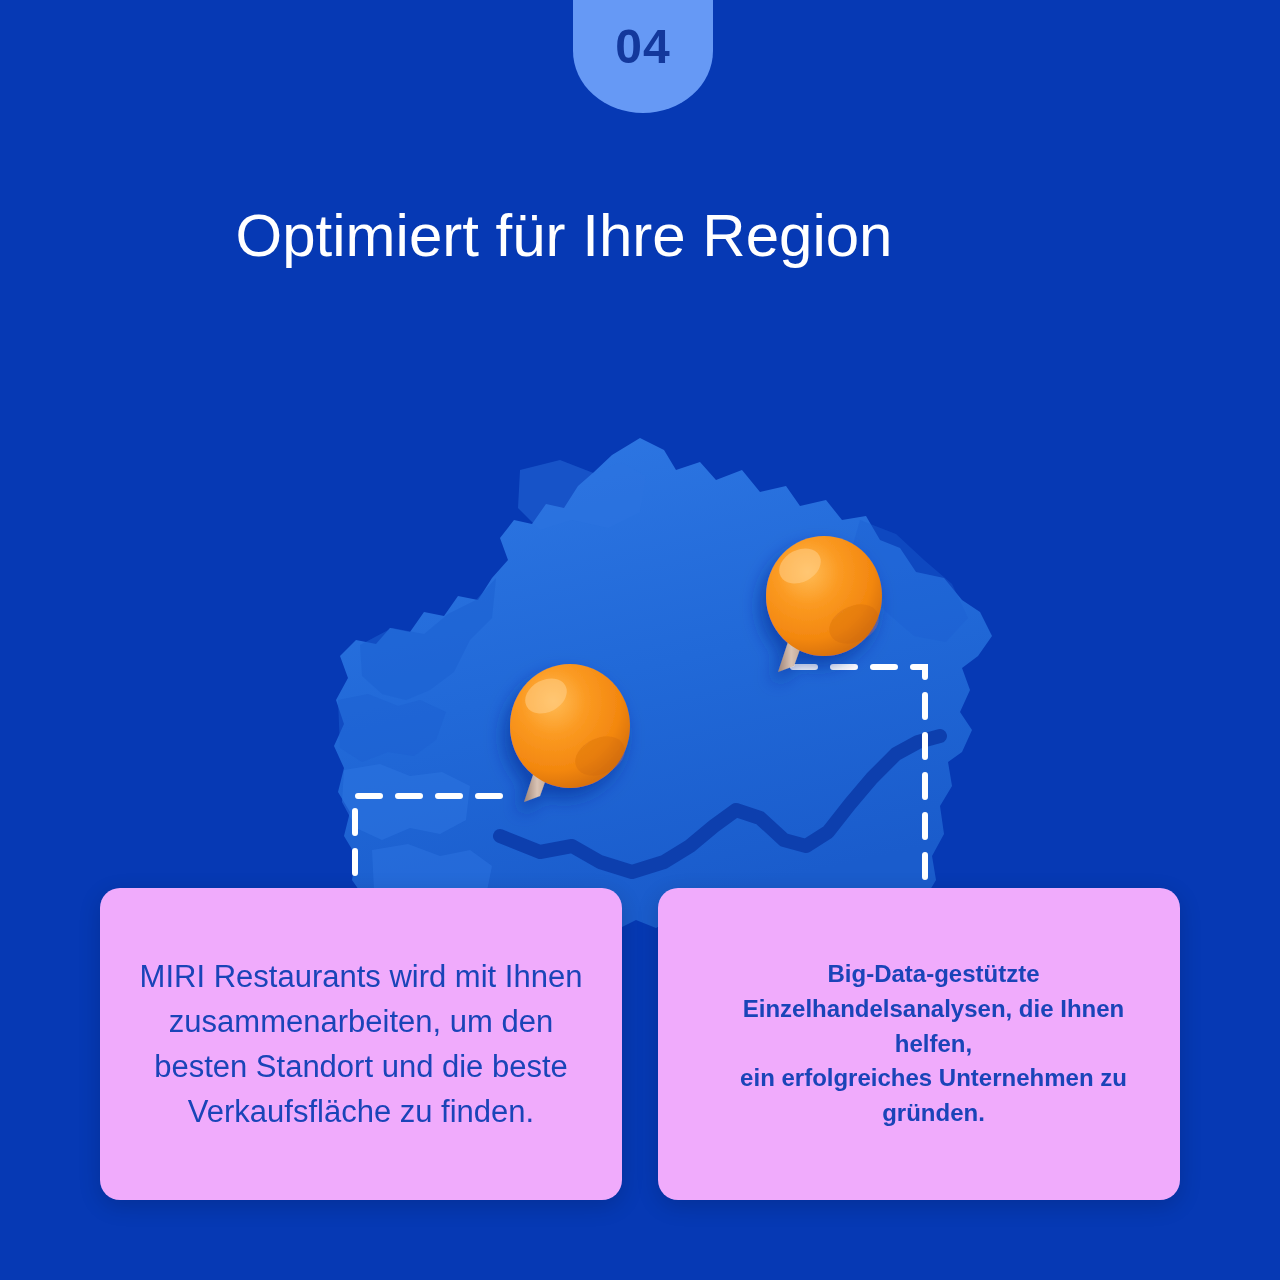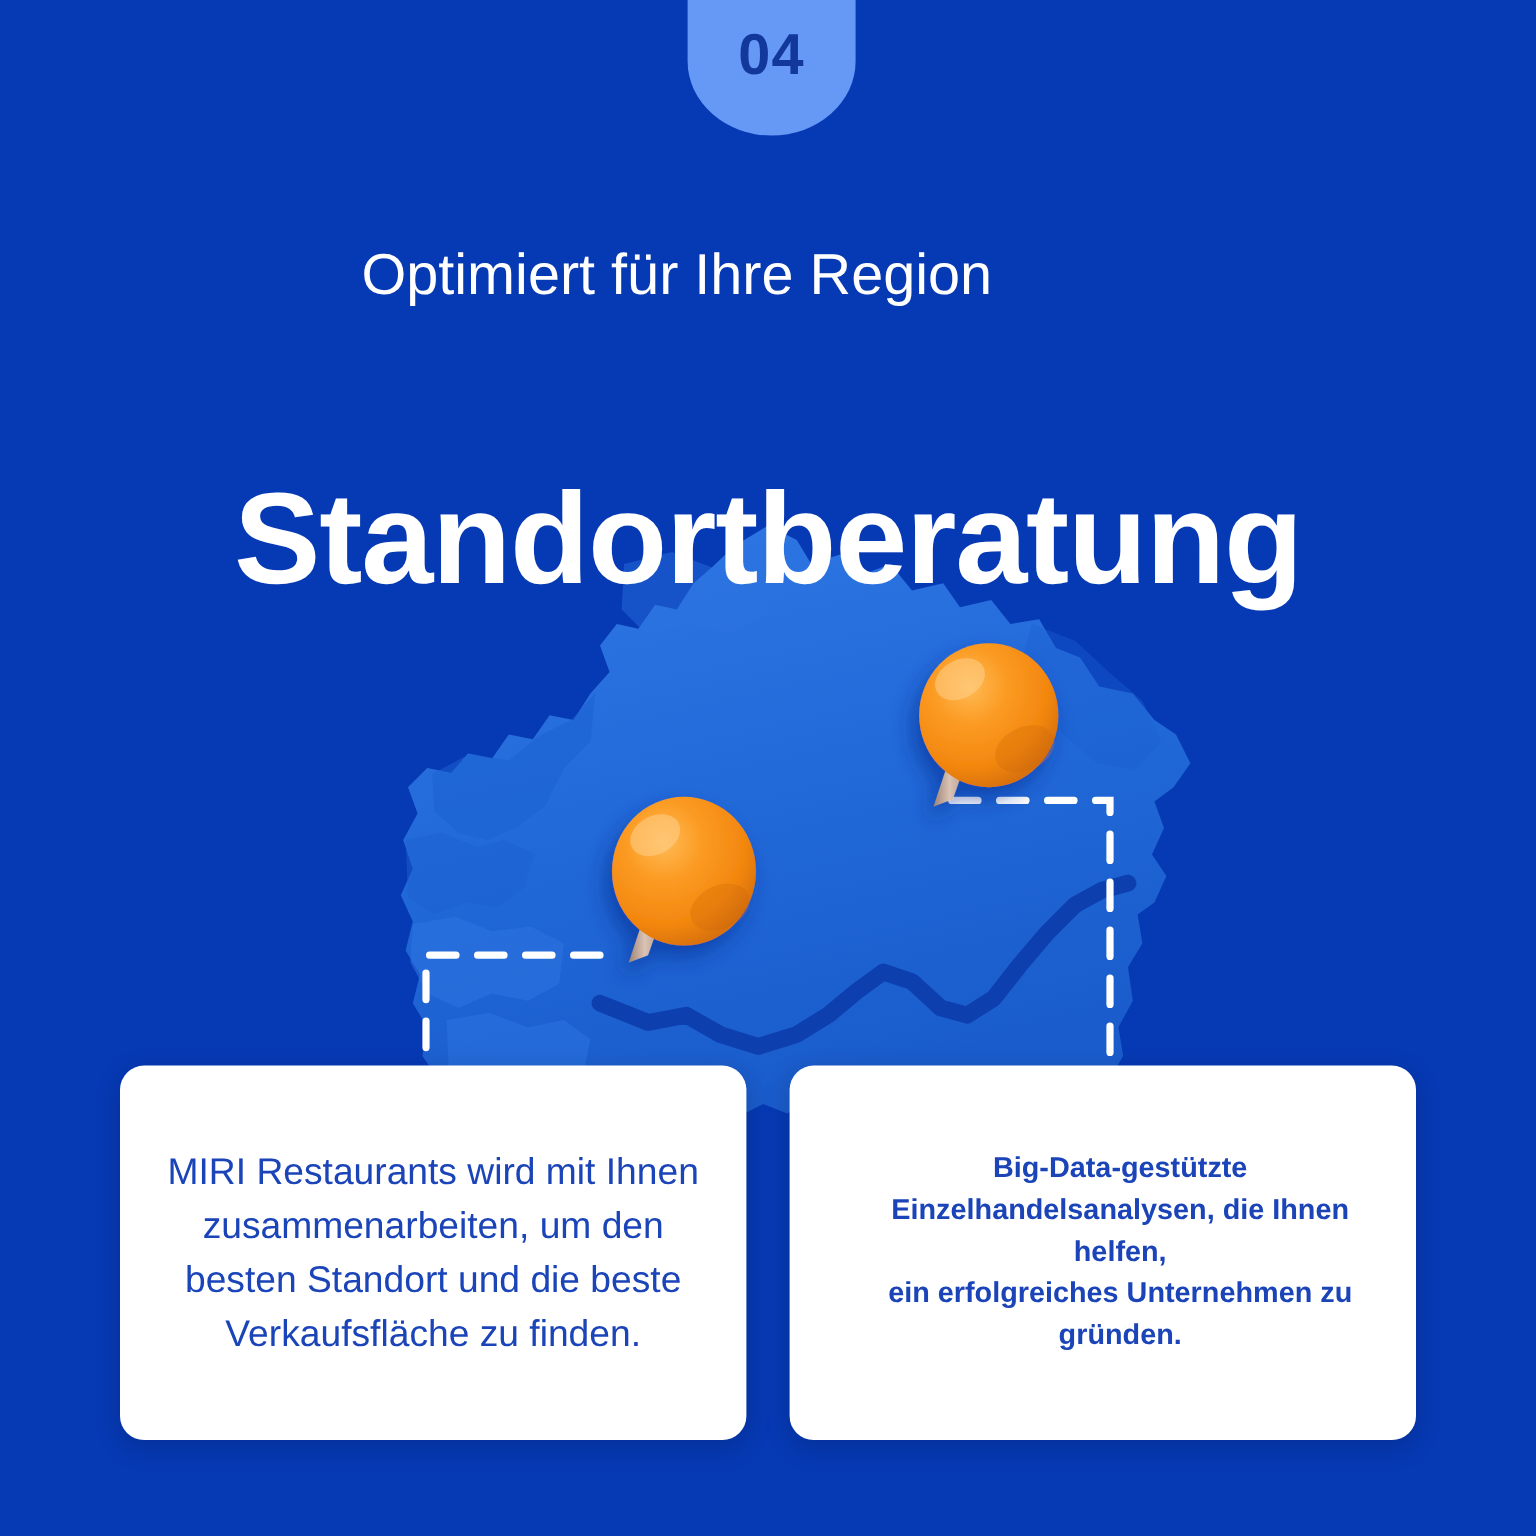--- a/index.html
+++ b/index.html
@@ -48,21 +48,21 @@
   }
 
   
   .eyebrow {
     position: absolute;
     top: 206px;
     left: 0;
     width: 1128px;
     text-align: center;
     color: #ffffff;
-    font-size: 48px;
+    font-size: 60px;
     font-weight: 400;
     line-height: 1;
     letter-spacing: 0px;
     z-index: 5;
   }
   .headline {
     position: absolute;
     top: 320px;
     left: 0;
     width: 1280px;
@@ -99,21 +99,21 @@
     left: 100px;
     top: 888px;
     width: 1080px;
     height: 312px;
     display: flex;
     gap: 36px;
     z-index: 7;
   }
   .card {
     flex: 1 1 0;
-    background: #ffffff;
+    background: #f0abfc;
     border-radius: 20px;
     box-shadow: 0 6px 22px rgba(0,0,0,0.16);
     display: flex;
     align-items: center;
     justify-content: center;
     padding: 28px 30px;
     box-sizing: border-box;
   }
   .card-text {
     color: #1a44b8;
@@ -240,21 +240,20 @@
         <ellipse cx="122" cy="106" rx="26" ry="18" fill="#c96607" opacity="0.28" transform="rotate(-25 122 106)"></ellipse>
       </g>
     </svg>
   </div>
 
   <div class="badge">
     <span class="badge-num">04</span>
   </div>
 
   <div class="eyebrow">Optimiert für Ihre Region</div>
-  <h1 class="headline">Standortberatung</h1>
 
   <div class="cards">
     <div class="card card-left">
       <div class="card-text">MIRI Restaurants wird mit Ihnen
 zusammenarbeiten, um den
 besten Standort und die beste
 Verkaufsfläche zu finden.</div>
     </div>
     <div class="card card-right">
       <div class="card-text">Big-Data-gestützte

